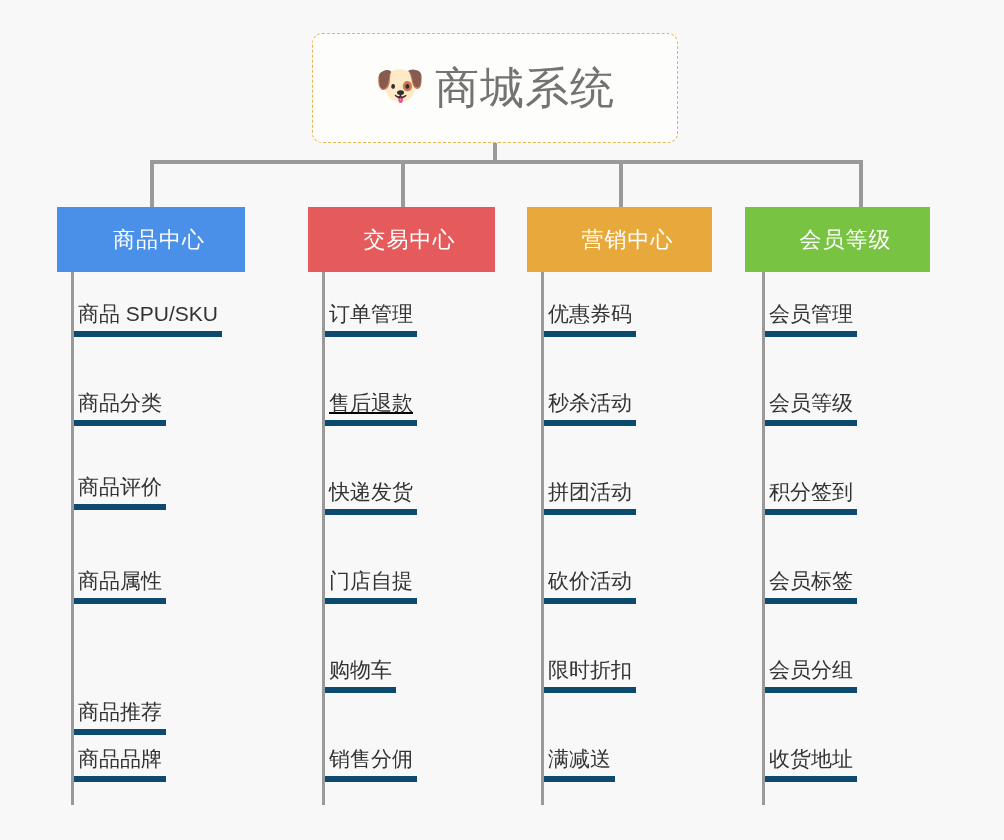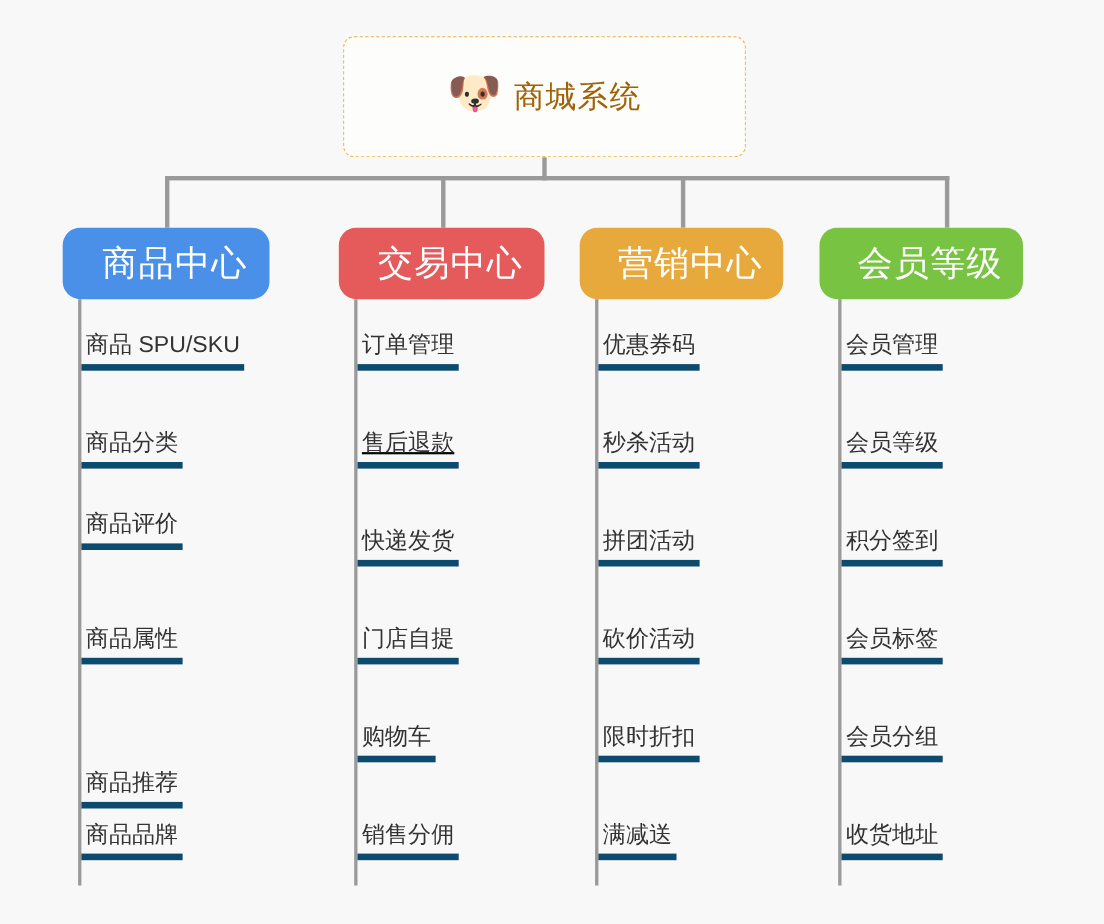--- a/index.html
+++ b/index.html
@@ -40,22 +40,22 @@
     gap: 14px;
   }
   .root-emoji {
     font-size: 40px;
     line-height: 1;
     width: 46px;
     height: 46px;
     display: block;
   }
   .root-title {
-    font-size: 28px;
-    color: #a16207;
+    font-size: 44px;
+    color: #737373;
     letter-spacing: 1px;
     white-space: nowrap;
   }
 
   
   .conn {
     position: absolute;
     background: #9a9a9a;
   }
   .conn-v { width: 4px; }
@@ -64,26 +64,26 @@
   
   .branch {
     position: absolute;
     top: 207px;
   }
   .branch-header {
     position: absolute;
     left: 0;
     top: 0;
     height: 65px;
-    border-radius: 16px;
+    border-radius: 0;
     display: flex;
     align-items: center;
     justify-content: center;
     color: #ffffff;
-    font-size: 32px;
+    font-size: 22px;
     letter-spacing: 1px;
     box-sizing: border-box;
     padding-left: 16px;
   }
   .branch-spine {
     position: absolute;
     width: 3px;
     top: 65px;
     background: #9a9a9a;
   }
@@ -125,21 +125,21 @@
     <div class="branch-header" style="width:188px; background:#4a90e8;">
       <span>商品中心</span>
     </div>
     <div class="branch-spine" style="left:14px; height:533px;"></div>
     <div class="leaf" style="left:17px; top:95px;">
       <span class="leaf-label">商品 SPU/SKU</span>
     </div>
     <div class="leaf" style="left:17px; top:184px;">
       <span class="leaf-label">商品分类</span>
     </div>
-    <div class="leaf" style="left:17px; top:258px;justify-content:flex-end;">
+    <div class="leaf" style="left:17px; top:268px;justify-content:flex-end;">
       <span class="leaf-label">商品评价</span>
     </div>
     <div class="leaf" style="left:17px; top:362px;">
       <span class="leaf-label">商品属性</span>
     </div>
     <div class="leaf" style="left:17px; top:451px;margin-top:42px;">
       <span class="leaf-label">商品推荐</span>
     </div>
     <div class="leaf" style="left:17px; top:540px;">
       <span class="leaf-label">商品品牌</span>

